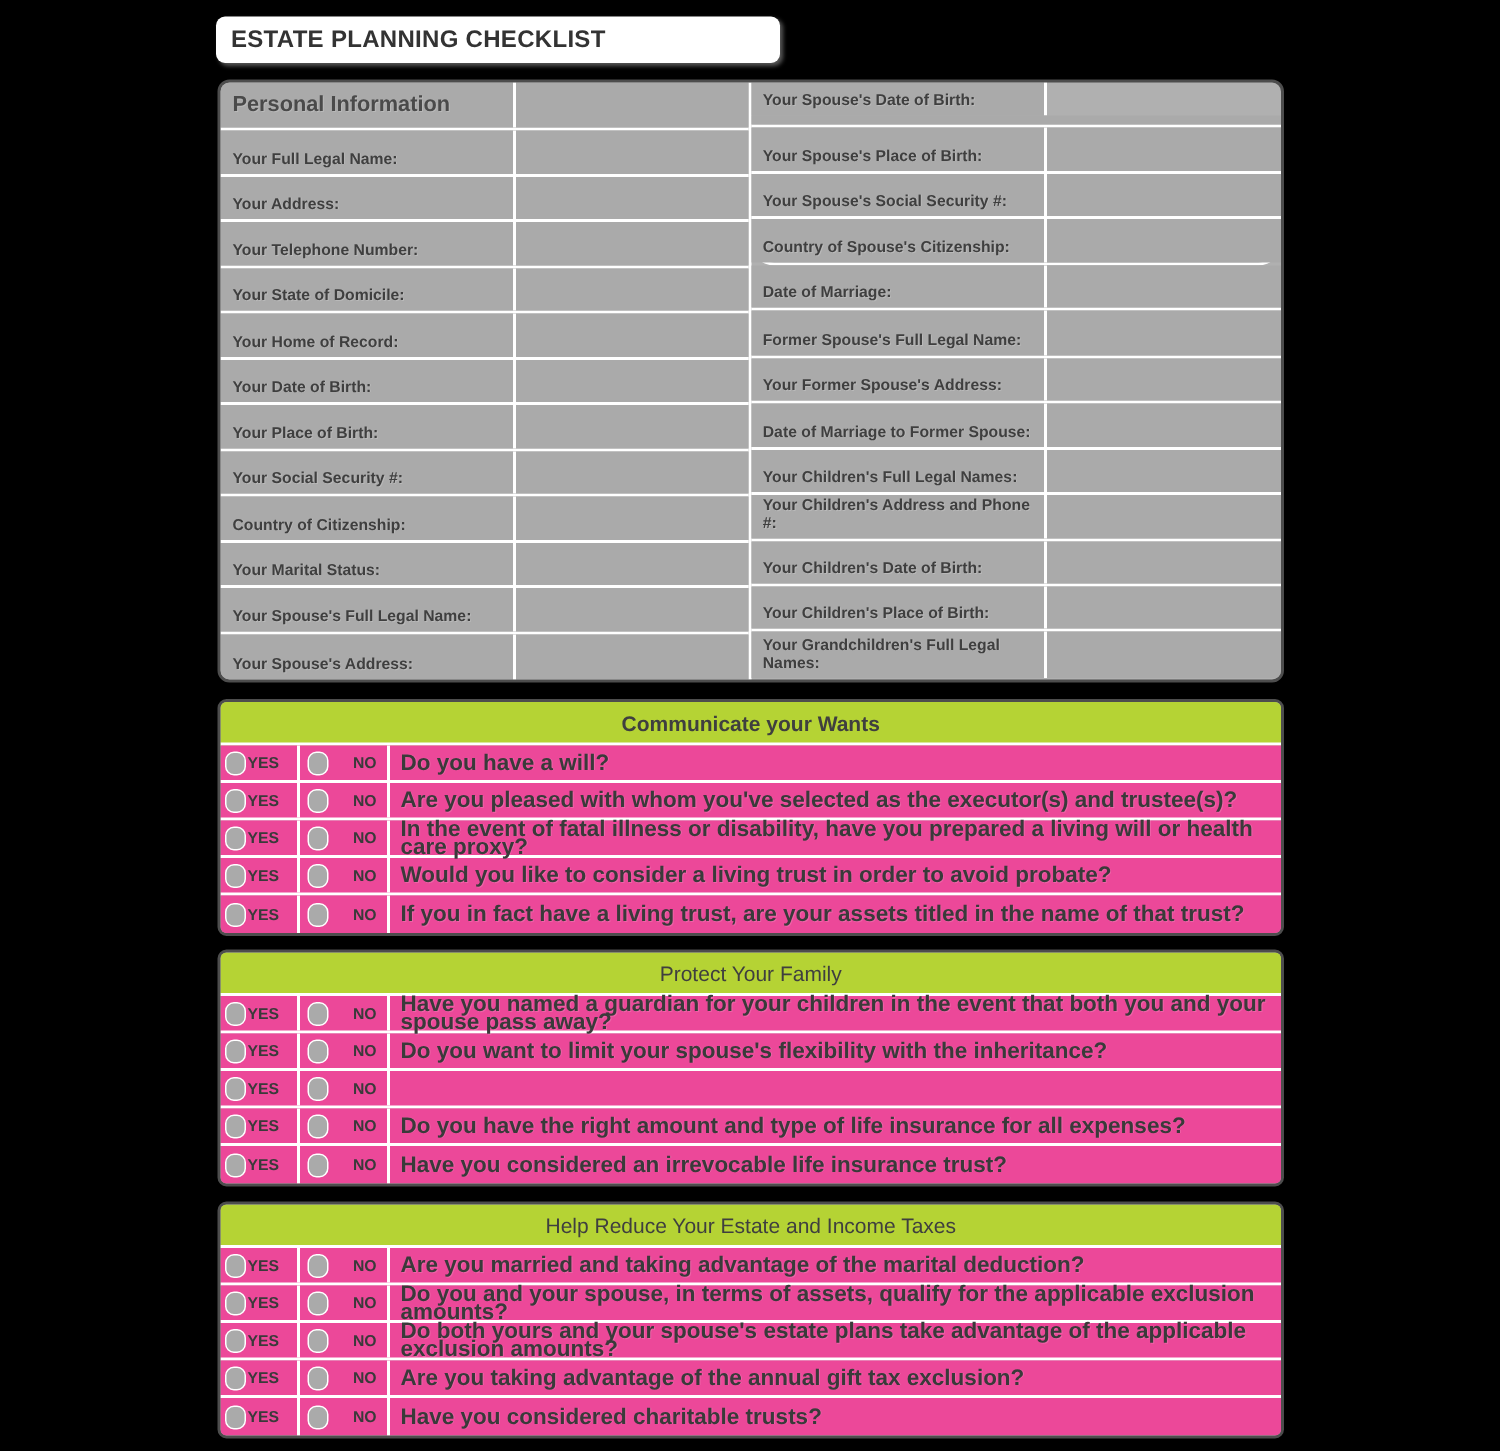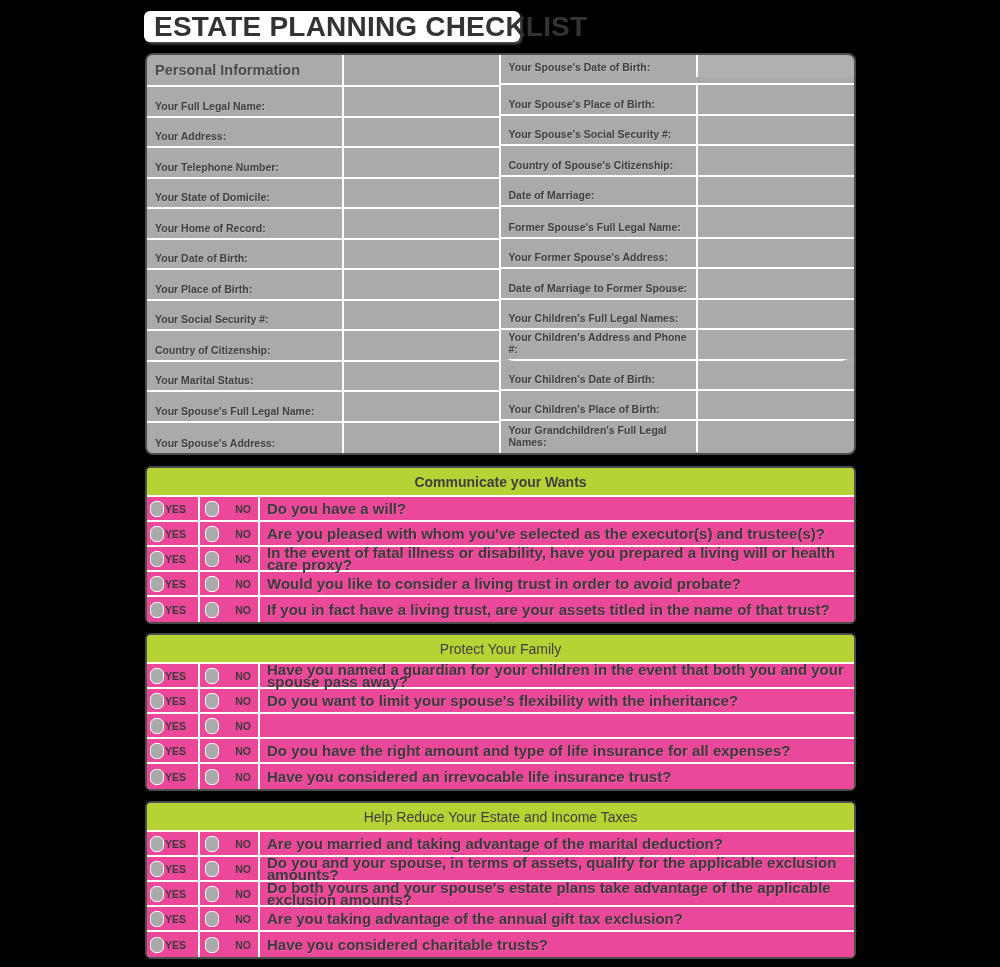--- a/index.html
+++ b/index.html
@@ -29,21 +29,21 @@
     height: 31px;
     background: #ffffff;
     border-radius: 6px;
     box-shadow: 2px 2px 3px rgba(255,255,255,0.35);
     display: flex;
     align-items: center;
     padding-left: 10px;
     box-sizing: border-box;
   }
   .title-text {
-    font-size: 28px;
+    font-size: 16px;
     font-weight: bold;
     color: #333333;
     letter-spacing: 0.2px;
     white-space: nowrap;
   }
 
   
   .info-table {
     position: absolute;
     left: 145px;
@@ -276,21 +276,21 @@
             <span>Your Spouse's Place of Birth:</span>
           </div>
           <div class="info-value"></div>
         </div>
         <div class="info-row" style="height: 30.4px;">
           <div class="info-label">
             <span>Your Spouse's Social Security #:</span>
           </div>
           <div class="info-value"></div>
         </div>
-        <div class="info-row" style="height: 30.4px;">
+        <div class="info-row" style="height: 30.4px; border-radius: 15px;">
           <div class="info-label">
             <span>Country of Spouse's Citizenship:</span>
           </div>
           <div class="info-value"></div>
         </div>
         <div class="info-row" style="height: 30.4px;">
           <div class="info-label">
             <span>Date of Marriage:</span>
           </div>
           <div class="info-value"></div>
@@ -312,21 +312,21 @@
             <span>Date of Marriage to Former Spouse:</span>
           </div>
           <div class="info-value"></div>
         </div>
         <div class="info-row" style="height: 30.4px;">
           <div class="info-label">
             <span>Your Children's Full Legal Names:</span>
           </div>
           <div class="info-value"></div>
         </div>
-        <div class="info-row" style="height: 30.4px; border-radius: 14px;">
+        <div class="info-row" style="height: 30.4px;">
           <div class="info-label">
             <span>Your Children's Address and Phone #:</span>
           </div>
           <div class="info-value"></div>
         </div>
         <div class="info-row" style="height: 30.4px;">
           <div class="info-label">
             <span>Your Children's Date of Birth:</span>
           </div>
           <div class="info-value"></div>

